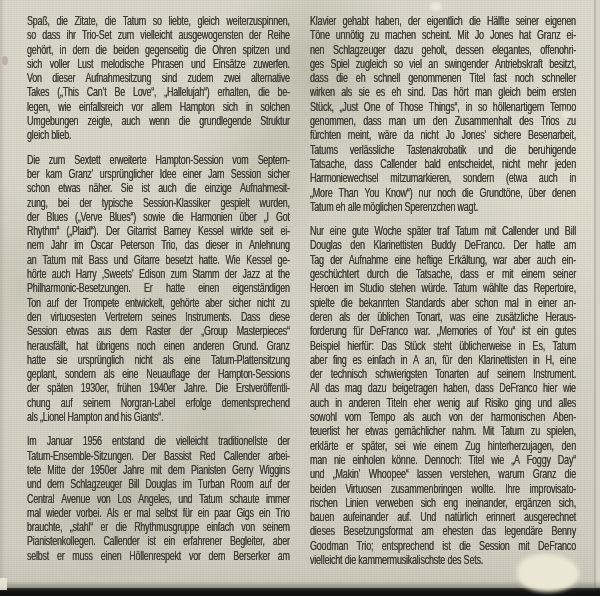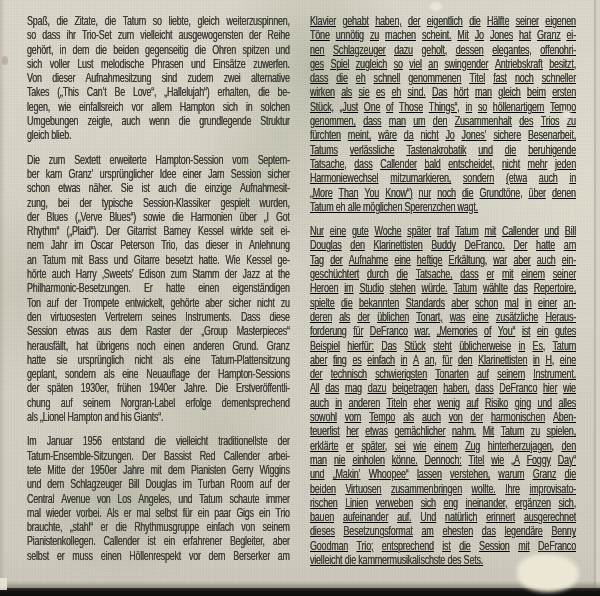--- a/index.html
+++ b/index.html
@@ -22,21 +22,21 @@
     filter:blur(7px);
   }
   .grain{
     position:absolute;inset:0;pointer-events:none;
     background-image:
       repeating-linear-gradient(0deg, rgba(255,255,255,0.035) 0 1px, rgba(90,88,75,0.03) 1px 2px),
       repeating-linear-gradient(90deg, rgba(255,255,255,0.02) 0 1px, rgba(90,88,75,0.025) 1px 3px);
   }
   .col{position:absolute;top:14px;}
   .col-left{left:27px;width:263px;}
-  .col-right{left:310px;width:266px;text-decoration:underline;}
+  .col-right{left:310px;width:266px;}
   .col-inner{width:350px;transform-origin:0 0;}
   .col-left .col-inner{transform:scaleX(0.751);}
   .col-right .col-inner{transform:scaleX(0.760);}
   .paragraph{margin:0;}
   .paragraph + .paragraph{margin-top:10px;}
   .line{
     display:flex;justify-content:space-between;
     height:14.3px;line-height:14.3px;font-size:11.9px;letter-spacing:-0.3px;
     color:#3b3933;text-shadow:0 0 0.45px rgba(59,57,51,0.85);
     white-space:pre;

